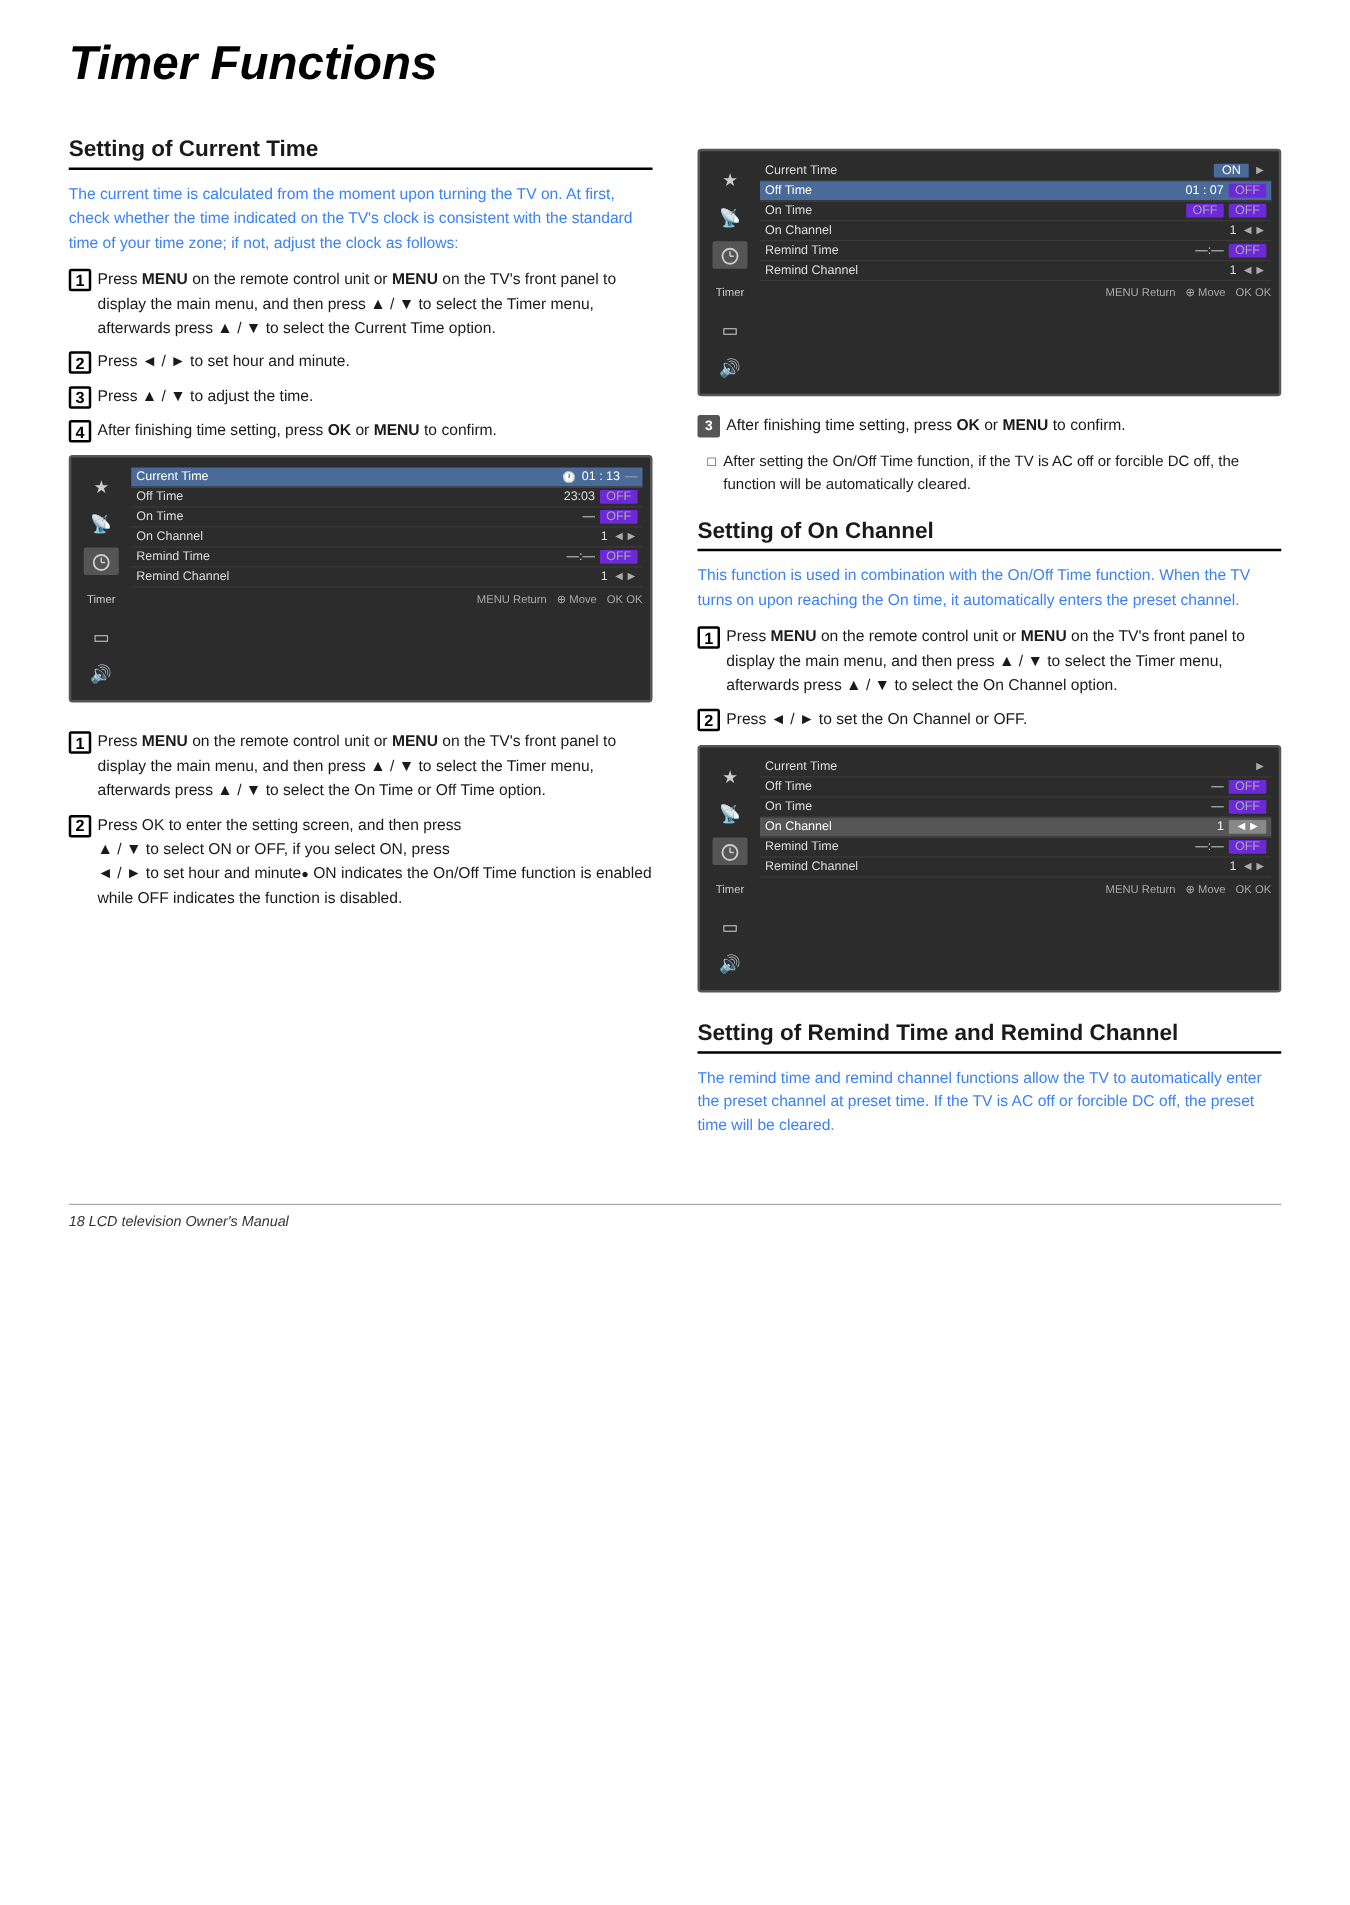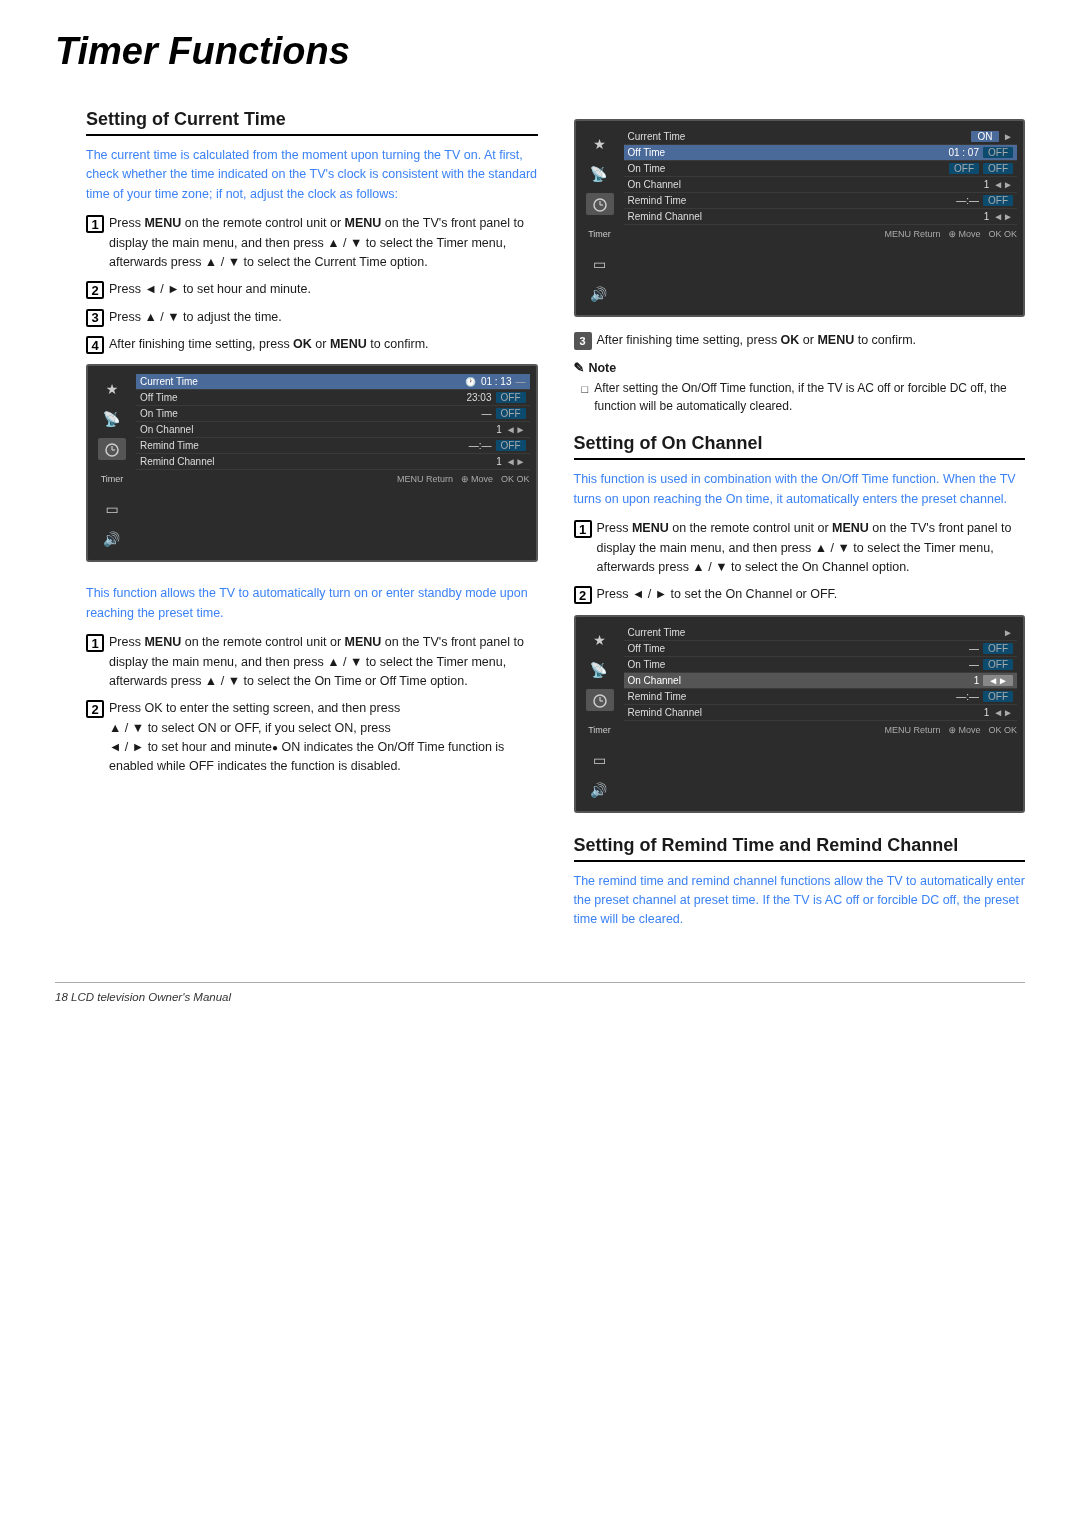--- a/index.html
+++ b/index.html
@@ -28,21 +28,20 @@
       font-size: 38px;
       font-weight: 900;
       font-style: italic;
       margin-bottom: 36px;
       color: #000;
     }
     
     .two-col {
       display: flex;
       gap: 36px;
-      margin-left: 31px;
     }
     .col-left {
       flex: 1;
       min-width: 0;
     }
     .col-right {
       flex: 1;
       min-width: 0;
     }
     
@@ -192,21 +191,21 @@
     .tv-value-box {
       background: #4a6a9a;
       color: #fff;
       padding: 0 5px;
       font-size: 10px;
       border-radius: 1px;
       min-width: 28px;
       text-align: center;
     }
     .tv-value-box.off {
-      background: #0c4a6e;
+      background: #6d28d9;
       color: #aaa;
     }
     .tv-value-box.on {
       background: #4a6a9a;
       color: #fff;
     }
     .tv-footer {
       display: flex;
       justify-content: flex-end;
       gap: 8px;
@@ -338,21 +337,20 @@
                 <span>MENU Return</span>
                 <span>⊕ Move</span>
                 <span>OK OK</span>
               </div>
             </div>
           </div>
         </div>
       </div>
 
       <div class="section-block">
-        <p class="body-text">This function allows the TV to automatically turn on or enter standby mode upon reaching the preset time.</p>
 
         <div class="step">
           <div class="step-num">1</div>
           <div class="step-text">
             Press <b>MENU</b> on the remote control unit or <b>MENU</b> on the TV's front panel to display the main menu, and then press ▲ / ▼ to select the Timer menu, afterwards press ▲ / ▼ to select the On Time or Off Time option.
           </div>
         </div>
 
         <div class="step">
           <div class="step-num">2</div>
@@ -439,21 +437,20 @@
       </div>
 
       <div class="step" style="margin-bottom:10px;">
         <div class="step-num" style="border-color:#555;background:#555;color:#fff;font-size:11px;">3</div>
         <div class="step-text">
           After finishing time setting, press <b>OK</b> or <b>MENU</b> to confirm.
         </div>
       </div>
 
       <div class="note-box">
-        <div class="note-title">Note</div>
         <div class="note-item">
           After setting the On/Off Time function, if the TV is AC off or forcible DC off, the function will be automatically cleared.
         </div>
       </div>
 
       <div class="section-block" style="margin-top:18px;">
         <h2 class="section-title">Setting of On Channel</h2>
         <p class="body-text">This function is used in combination with the On/Off Time function. When the TV turns on upon reaching the On time, it automatically enters the preset channel.</p>
 
         <div class="step">

